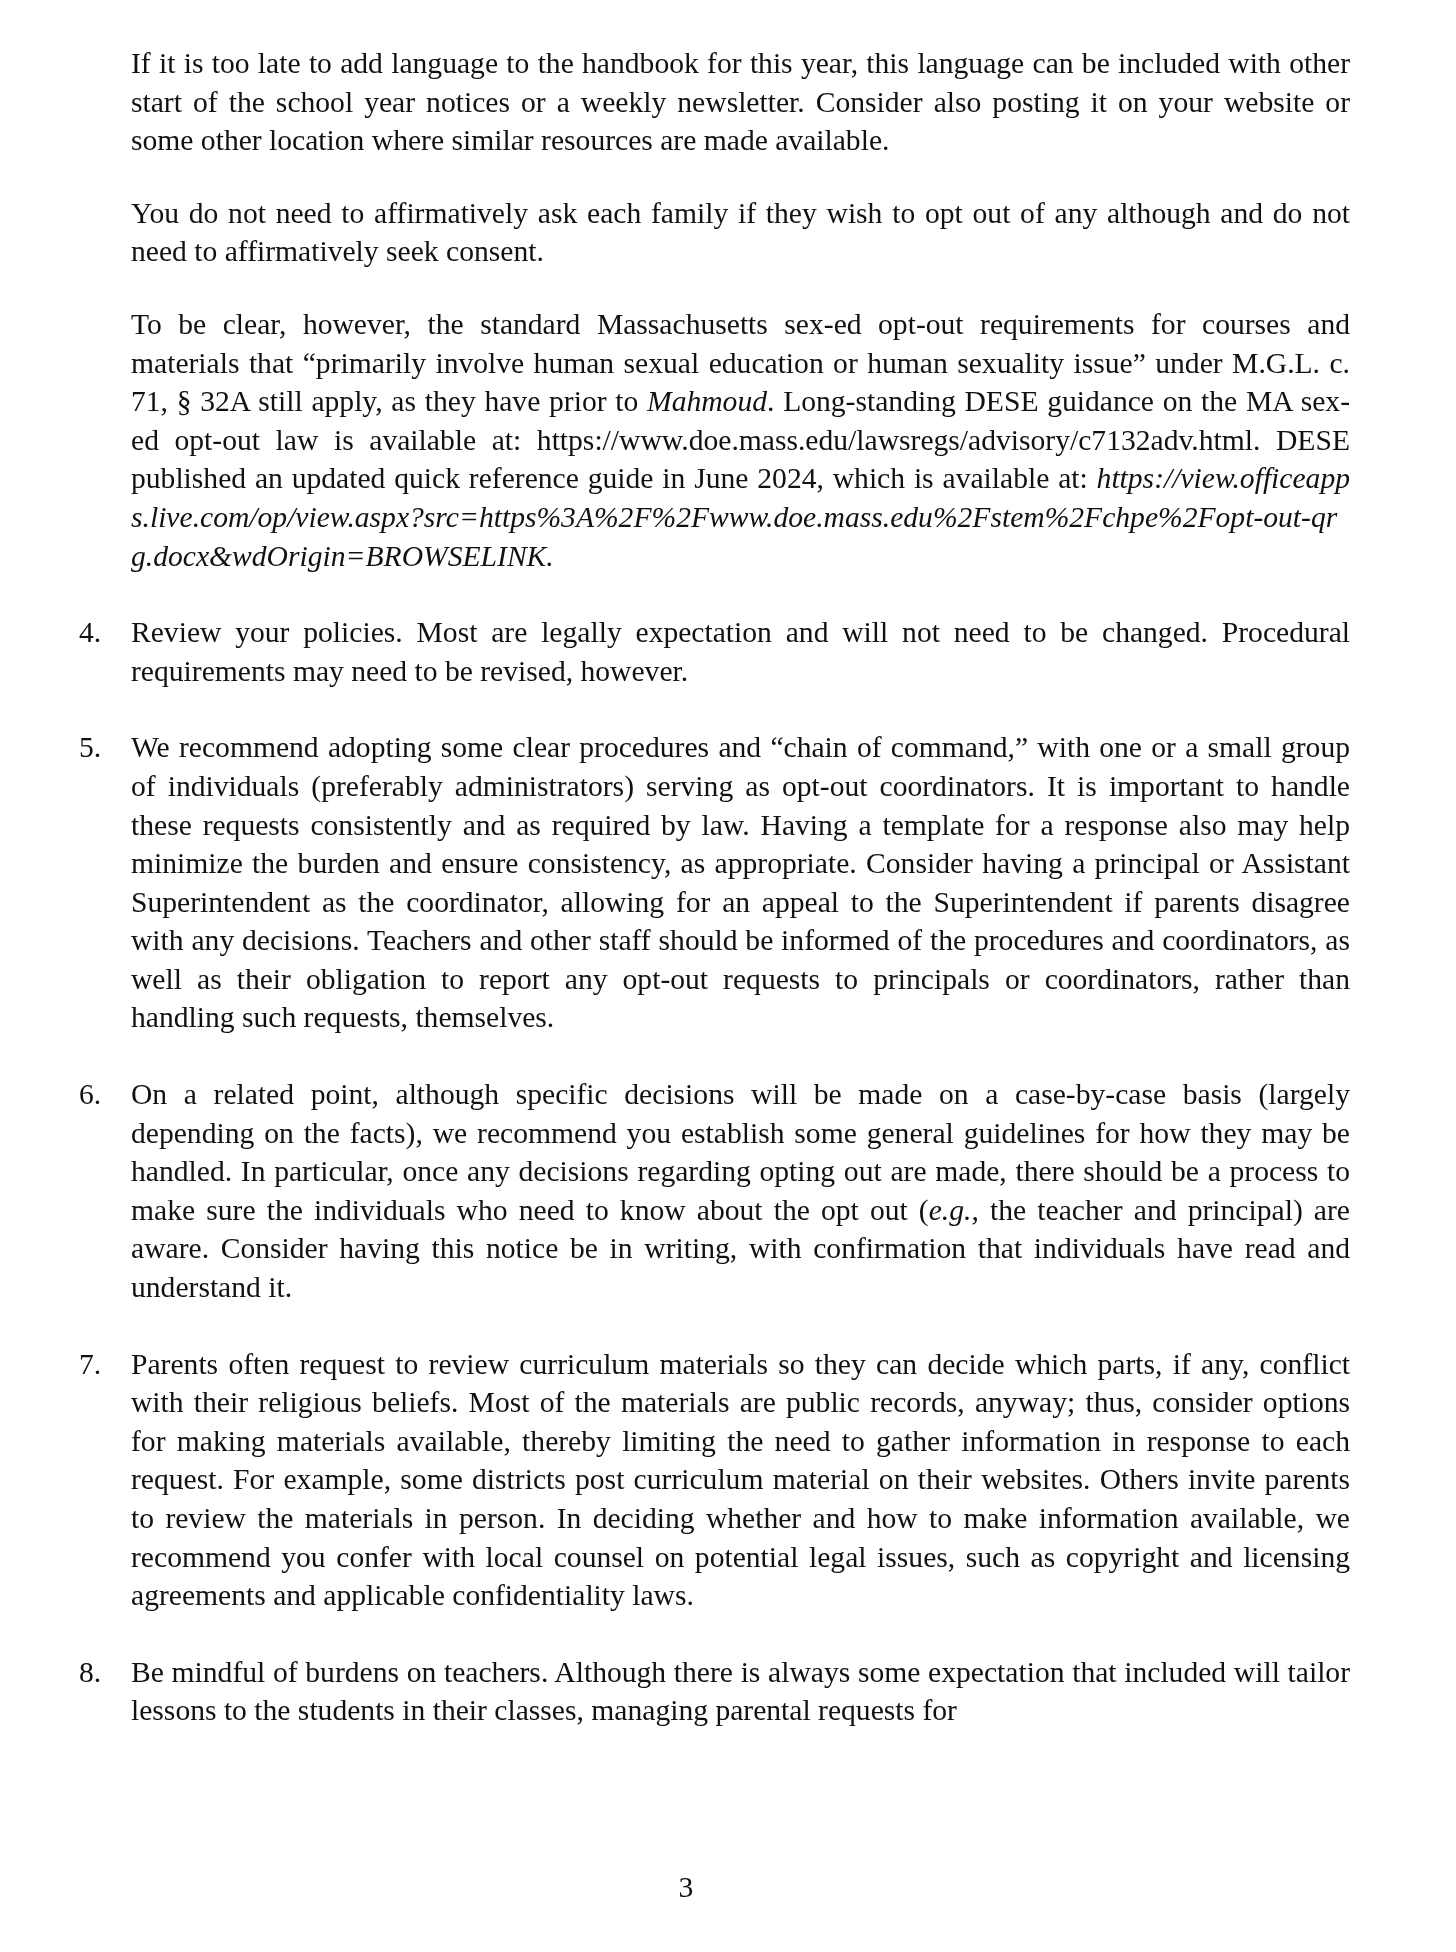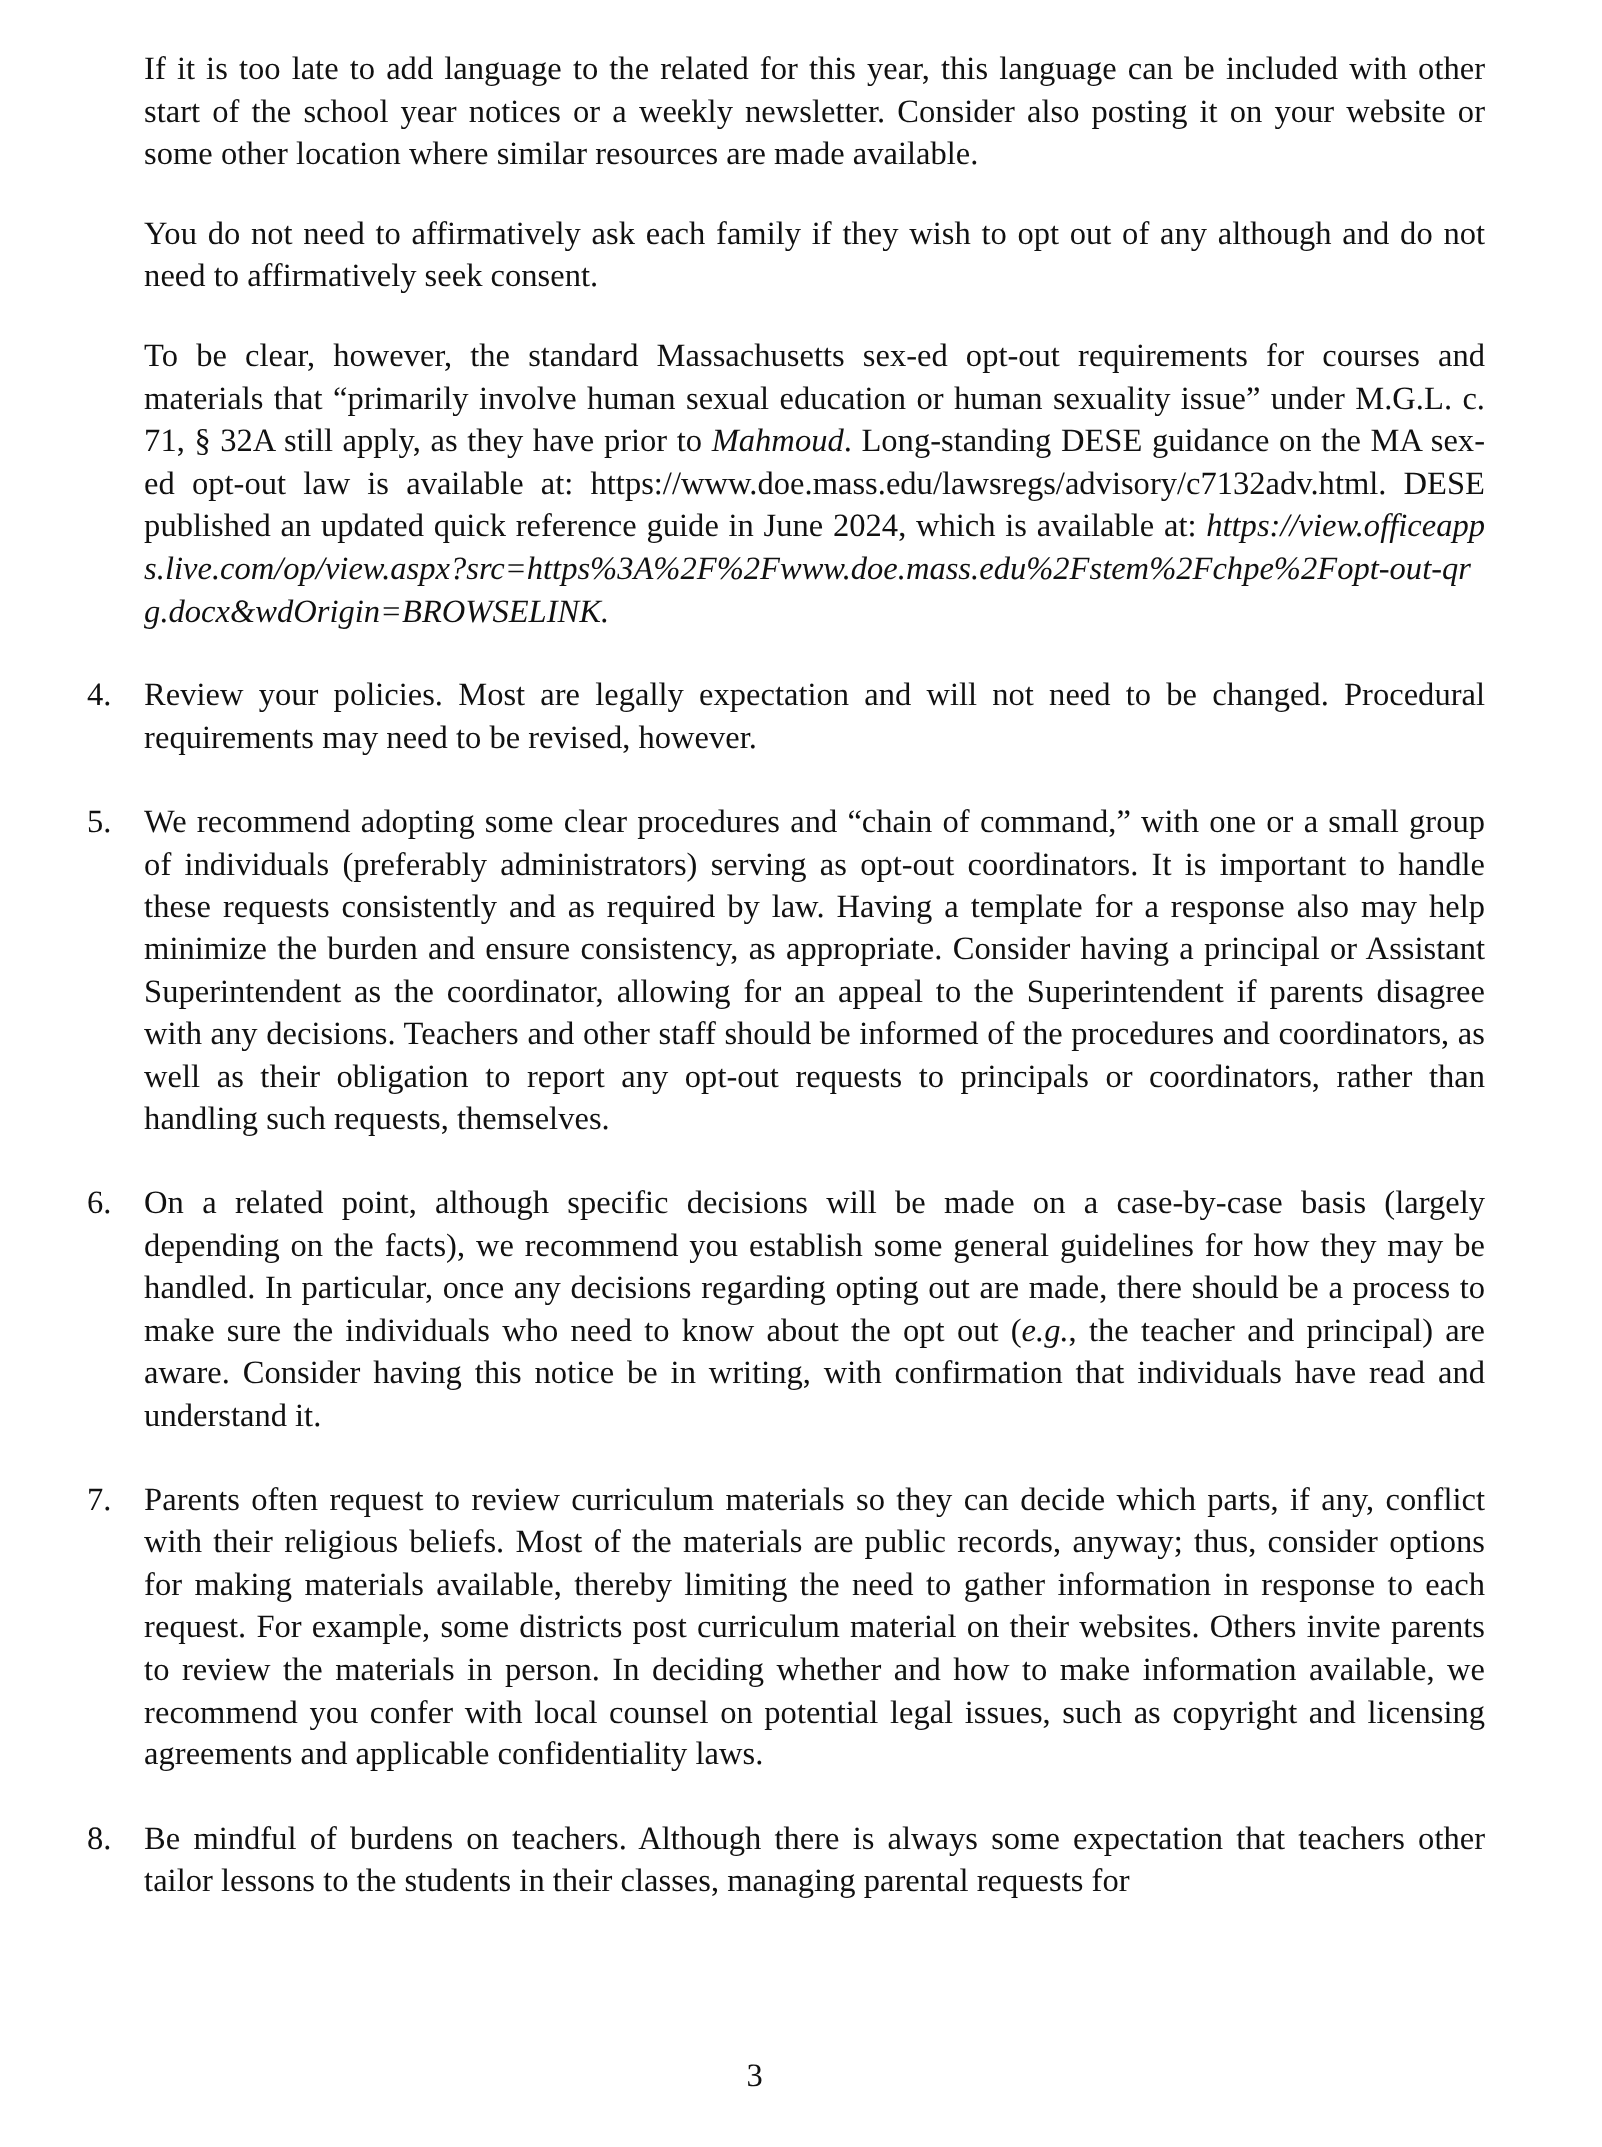--- a/index.html
+++ b/index.html
@@ -63,21 +63,21 @@
       font-size: 29.6px;
       line-height: 38px;
     }
   </style>
 </head>
 <body>
 
 <div class="page">
   <div class="content">
 
-    <p class="para">If it is too late to add language to the related for this year, this language can be included with other start of the school year notices or a weekly newsletter.  Consider also posting it on your website or some other location where similar resources are made available.</p>
+    <p class="para">If it is too late to add language to the handbook for this year, this language can be included with other start of the school year notices or a weekly newsletter.  Consider also posting it on your website or some other location where similar resources are made available.</p>
 
     <p class="para">You do not need to affirmatively ask each family if they wish to opt out of any although and do not need to affirmatively seek consent.</p>
 
     <p class="para" style="margin-bottom:38px;">
       <span>To be clear, however, the standard Massachusetts sex-ed opt-out requirements for courses and materials that “primarily involve human sexual education or human sexuality issue” under M.G.L. c. 71, § 32A still apply, as they have prior to </span><span class="italic">Mahmoud</span><span>.  Long-standing DESE guidance on the MA sex-ed opt-out law is available at: https://www.doe.mass.edu/lawsregs/advisory/c7132adv.html.   DESE published an updated quick reference guide in June 2024, which is available at: </span><span class="italic url">https://view.officeapps.live.com/op/view.aspx?src=https%3A%2F%2Fwww.doe.mass.edu%2Fstem%2Fchpe%2Fopt-out-qrg.docx&amp;wdOrigin=BROWSELINK.</span>
     </p>
 
     <ol class="items">
       <li>
         <span class="num">4.</span>
@@ -90,19 +90,19 @@
       <li>
         <span class="num">6.</span>
         <span>On a related point, although specific decisions will be made on a case-by-case basis (largely depending on the facts), we recommend you establish some general guidelines for how they may be handled.  In particular, once any decisions regarding opting out are made, there should be a process to make sure the individuals who need to know about the opt out (</span><span class="italic">e.g.</span><span>, the teacher and principal) are aware.  Consider having this notice be in writing, with confirmation that individuals have read and understand it.</span>
       </li>
       <li>
         <span class="num">7.</span>
         <span>Parents often request to review curriculum materials so they can decide which parts, if any, conflict with their religious beliefs. Most of the materials are public records, anyway; thus, consider options for making materials available, thereby limiting the need to gather information in response to each request.  For example, some districts post curriculum material on their websites.  Others invite parents to review the materials in person. In deciding whether and how to make information available, we recommend you confer with local counsel on potential legal issues, such as copyright and licensing agreements and applicable confidentiality laws.</span>
       </li>
       <li>
         <span class="num">8.</span>
-        <span>Be mindful of burdens on teachers.  Although there is always some expectation that teachers other tailor lessons to the students in their classes, managing parental requests for</span>
+        <span>Be mindful of burdens on teachers.  Although there is always some expectation that included will tailor lessons to the students in their classes, managing parental requests for</span>
       </li>
     </ol>
   </div>
 
   <div class="page-number">3</div>
 </div>
 
 </body></html>

